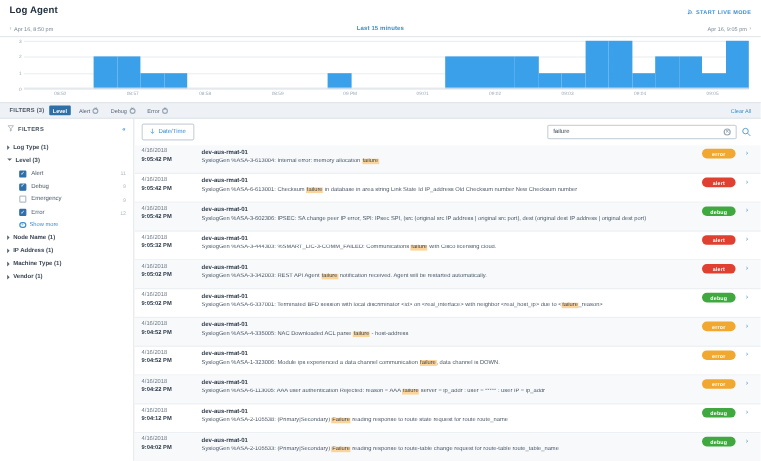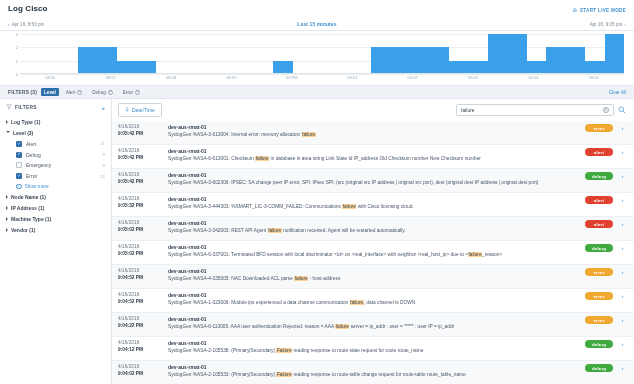--- a/index.html
+++ b/index.html
@@ -141,21 +141,21 @@
   }
   .badge.error { background:#f0a830; }
   .badge.alert { background:#e0402f; }
   .badge.debug { background:#3fa93f; }
   .row-chev { flex:0 0 auto; width:7px; text-align:center; color:#3d8fd1; font-size:6px; cursor:pointer; line-height:1.6; }
 </style>
 </head>
 <body>
 
 <div class="app-header">
-  <div class="app-title">Log Cisco</div>
+  <div class="app-title">Log Agent</div>
   <div class="live-btn">
     <span>
       <svg viewBox="0 0 16 16">
           <circle cx="5" cy="11" r="2" fill="#3d8fd1"></circle>
           <path d="M4 7a5 5 0 0 1 5 5" stroke="#3d8fd1" stroke-width="1.6" fill="none"></path>
           <path d="M4 3.5a8.5 8.5 0 0 1 8.5 8.5" stroke="#3d8fd1" stroke-width="1.6" fill="none"></path>
         </svg>
     </span>
     <span>START LIVE MODE</span>
   </div>

